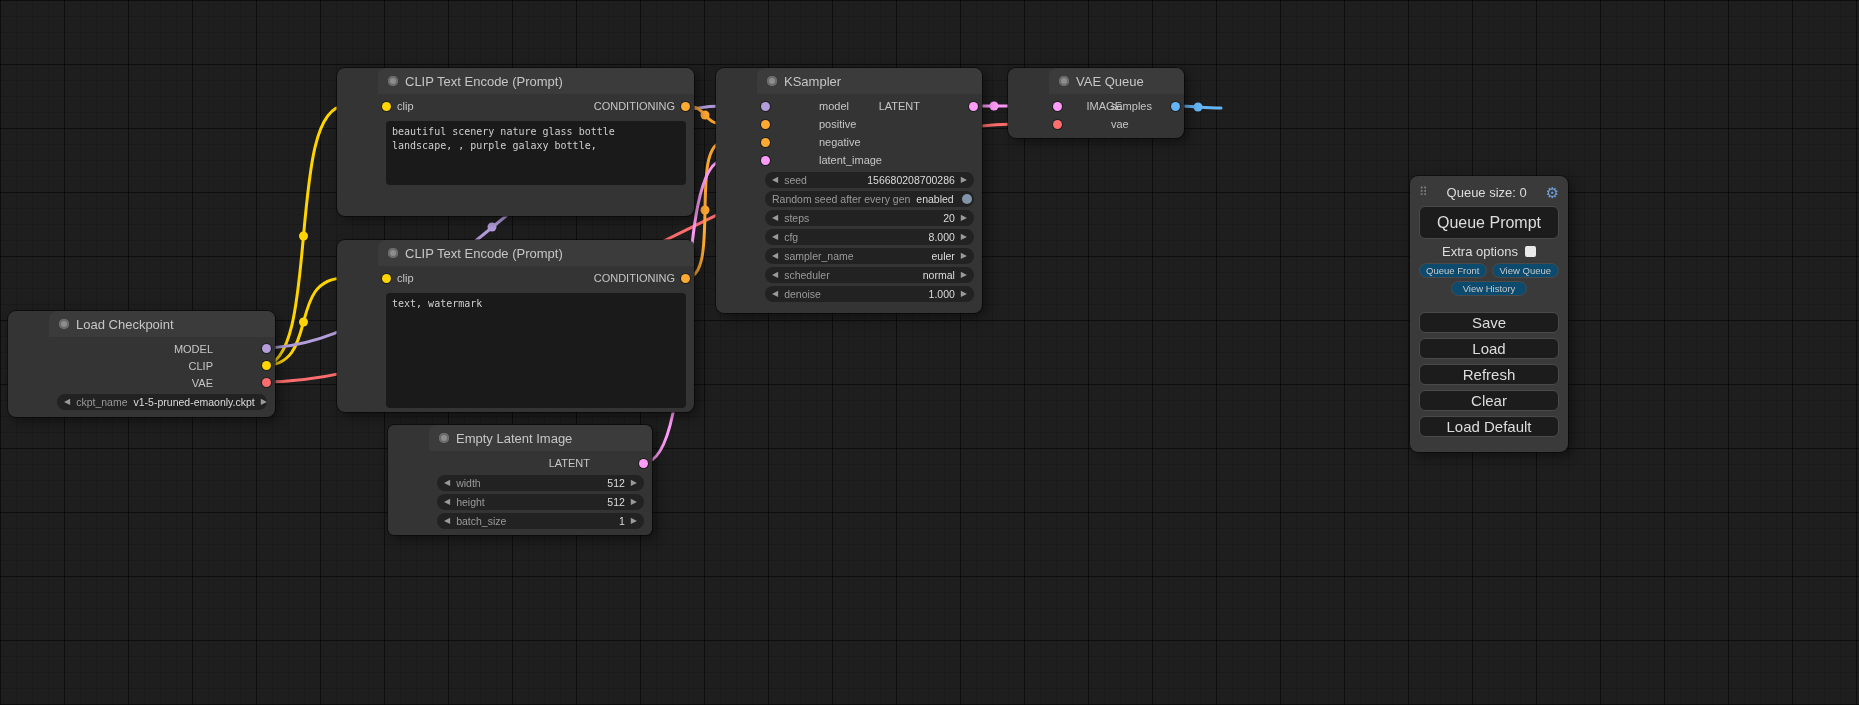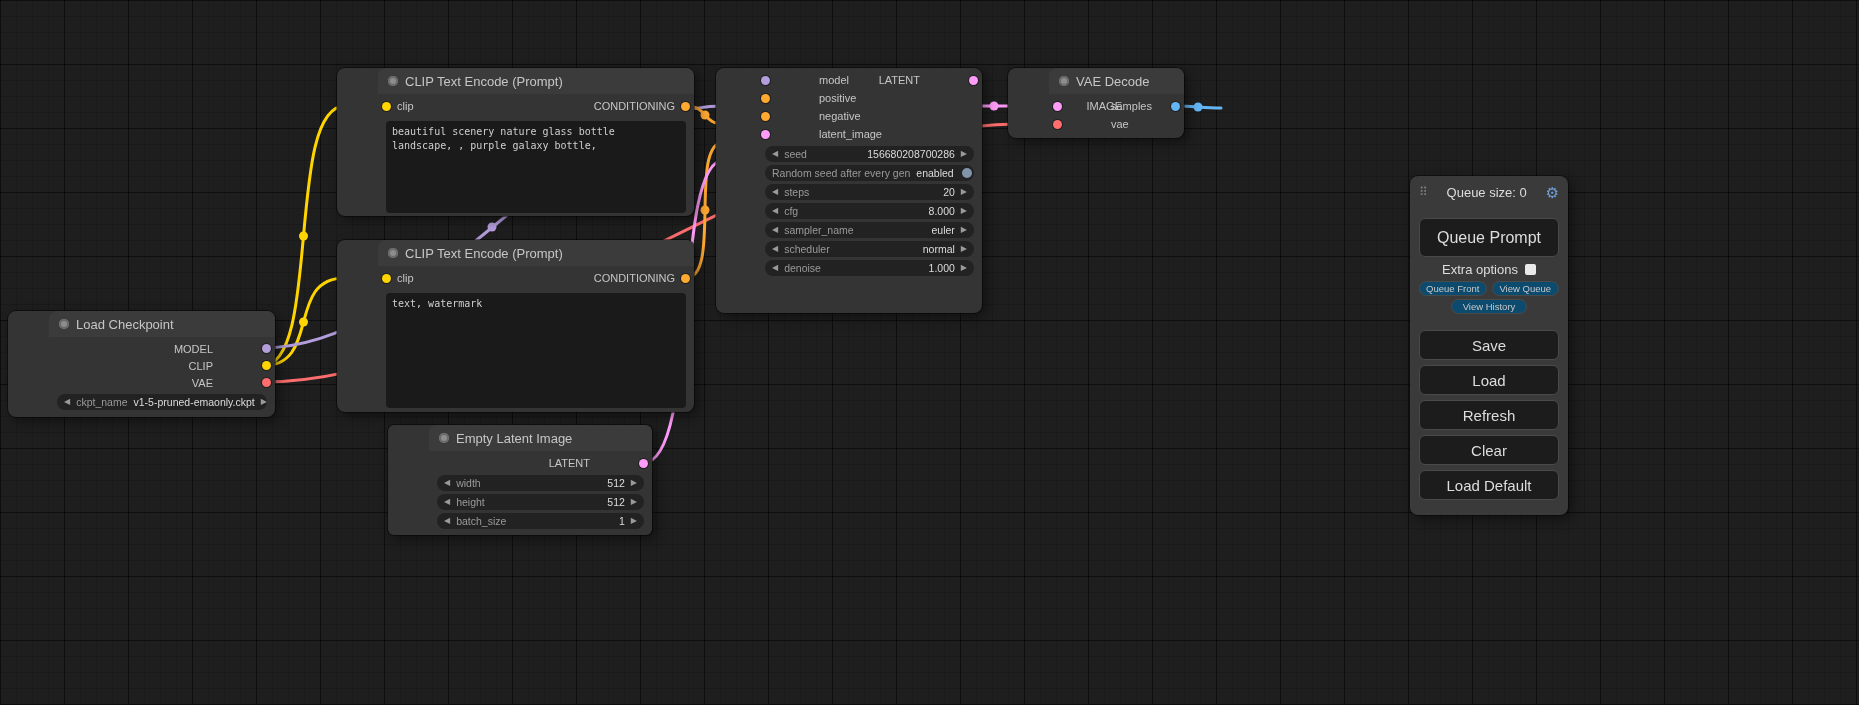--- a/index.html
+++ b/index.html
@@ -79,25 +79,25 @@
   #queue-panel {
     position:absolute; left:1410px; top:176px; width:158px; z-index:3;
     background:#3a3a3a; border-radius:8px; padding:5px 9px 10px 9px;
     box-shadow:0 0 0 1px rgba(0,0,0,0.4), 4px 4px 12px rgba(0,0,0,0.45);
   }
   .qp-header { display:flex; align-items:center; height:22px; }
   .drag-handle { color:#7d7d7d; font-size:12px; cursor:move; }
   .qp-title { flex:1; text-align:center; color:#dddddd; font-size:13px; }
   .gear { color:#6f9fd8; font-size:15px; cursor:pointer; line-height:1; }
   .qp-big {
-    display:block; width:100%; height:30px; margin:5px 0;
+    display:block; width:100%; height:21px; margin:5px 0;
     background:#1c1c1c; color:#dddddd; border:1px solid #4a4a4a; border-radius:6px;
     font-size:15px; font-family:inherit; cursor:pointer;
   }
-  .qp-prompt { height:39px; font-size:16px; margin-top:15px; }
+  .qp-prompt { height:33px; font-size:16px; margin-top:3px; }
   .qp-extra { display:flex; align-items:center; justify-content:center; gap:7px; color:#dddddd; font-size:13px; margin:3px 0 4px 0; }
   .checkbox { width:11px; height:11px; background:#e9e9e9; border-radius:2px; flex:none; cursor:pointer; }
   .qp-row { display:flex; gap:5px; justify-content:center; margin:3px 0; }
   .qp-small {
     flex:1; height:15px; background:#0c4a6e; color:#c8c8c8;
     border:1px solid #4a4a4a; border-radius:8px; font-size:9.5px;
     font-family:inherit; padding:0 2px; cursor:pointer; white-space:nowrap;
   }
   .qp-row.center .qp-small { flex:0 0 76px; }
   .qp-gap { height:8px; }
@@ -166,21 +166,21 @@
         <span class="sgroup">
           <span class="dot dot-clip"></span>
           <span class="slot-label">clip</span>
         </span>
         <span class="sgroup">
           <span class="slot-label">CONDITIONING</span>
           <span class="dot dot-cond"></span>
         </span>
       </div>
     </div>
-    <div class="prompt-box" style="height:92px;">beautiful scenery nature glass bottle landscape, , purple galaxy bottle,</div>
+    <div class="prompt-box" style="height:64px;">beautiful scenery nature glass bottle landscape, , purple galaxy bottle,</div>
   </div>
 
   <div class="node" style="left:337px; top:240px; width:357px; height:172px;">
     <div class="node-title">
       <span class="collapse-dot"></span>
       <span class="title-text">CLIP Text Encode (Prompt)</span>
     </div>
     <div class="slots">
       <div class="srow between">
         <span class="sgroup">
@@ -221,20 +221,24 @@
     </div>
     <div class="widget">
       <span class="warrow">◀</span>
       <span class="wlabel">batch_size</span>
       <span class="wvalue">1</span>
       <span class="warrow">▶</span>
     </div>
   </div>
 
   <div class="node" style="left:716px; top:68px; width:266px; height:245px;">
+    <div class="node-title">
+      <span class="collapse-dot"></span>
+      <span class="title-text">KSampler</span>
+    </div>
     <div class="slots">
       <div class="srow">
         <span class="dot dot-model"></span>
         <span class="slot-label">model</span>
       </div>
       <div class="srow">
         <span class="dot dot-cond"></span>
         <span class="slot-label">positive</span>
       </div>
       <div class="srow">
@@ -289,21 +293,21 @@
       <span class="warrow">◀</span>
       <span class="wlabel">denoise</span>
       <span class="wvalue">1.000</span>
       <span class="warrow">▶</span>
     </div>
   </div>
 
   <div class="node" style="left:1008px; top:68px; width:176px; height:70px;">
     <div class="node-title">
       <span class="collapse-dot"></span>
-      <span class="title-text">VAE Decode</span>
+      <span class="title-text">VAE Queue</span>
     </div>
     <div class="slots">
       <div class="srow">
         <span class="dot dot-latent"></span>
         <span class="slot-label">samples</span>
       </div>
       <div class="srow">
         <span class="dot dot-vae"></span>
         <span class="slot-label">vae</span>
       </div>

